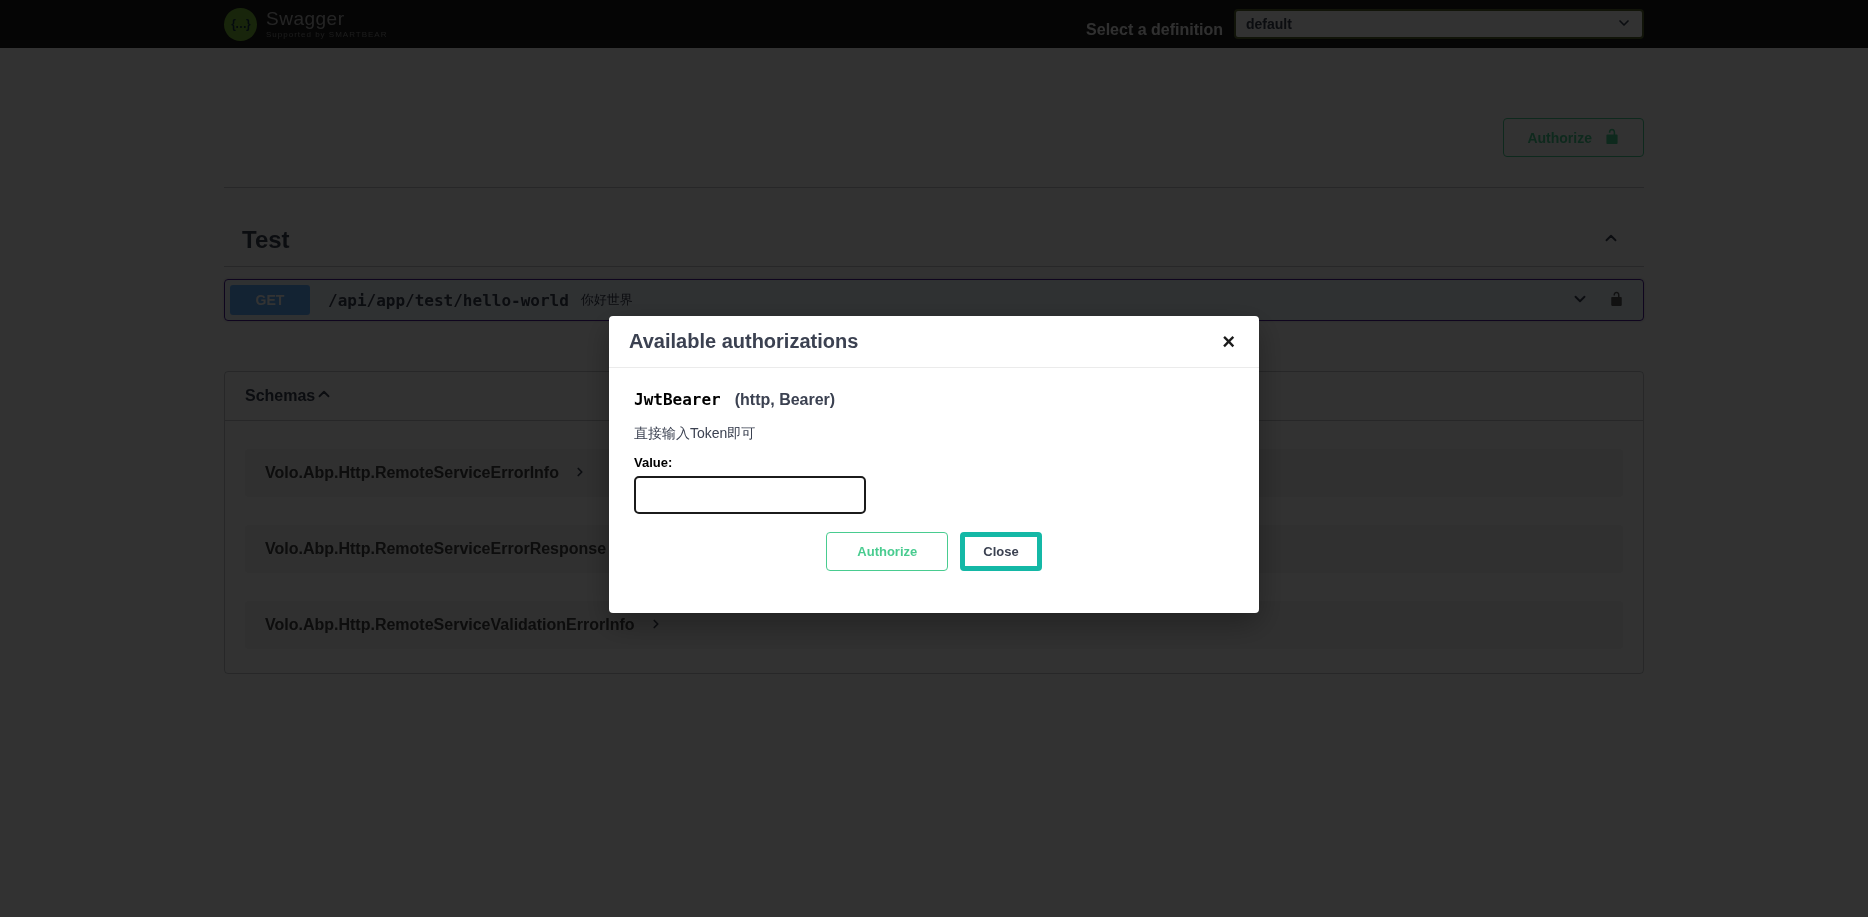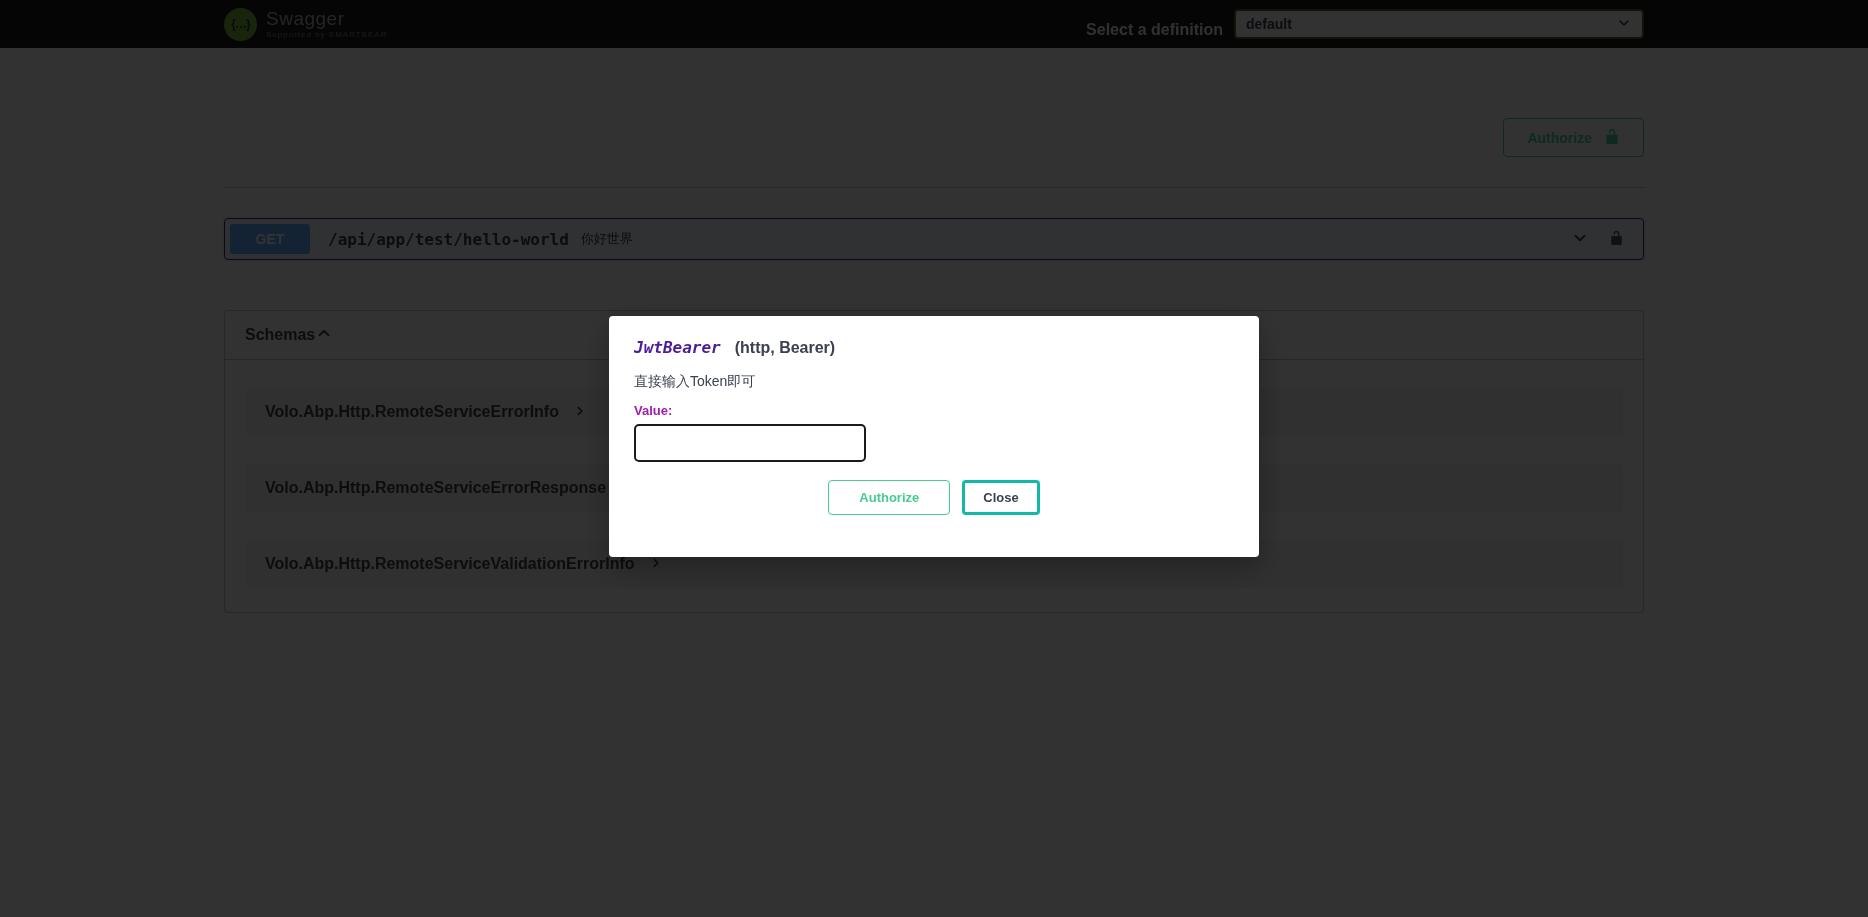--- a/index.html
+++ b/index.html
@@ -132,40 +132,40 @@
   }
   .modal-title { font-size: 20px; font-weight: 700; color: #3b4151; margin: 0; }
   .modal-close {
     background: none; border: none; cursor: pointer;
     font-size: 22px; font-weight: 700; color: #1b1b1b; line-height: 1; padding: 0 4px;
   }
   .modal-body { padding: 22px 25px 42px; }
   .scheme-heading { display: flex; align-items: baseline; gap: 14px; }
   .scheme-name {
     font-family: "DejaVu Sans Mono", "Liberation Mono", monospace;
-    font-weight: 700; font-size: 16px; color: #4c1d95; font-style: italic;
+    font-weight: 700; font-size: 16px; color: #000000;
   }
   .scheme-type { font-weight: 700; font-size: 16px; color: #3b4151; }
   .scheme-desc { margin-top: 16px; font-size: 14px; color: #3b4151; }
-  .value-label { margin-top: 12px; font-size: 13px; font-weight: 700; color: #a21caf; }
+  .value-label { margin-top: 12px; font-size: 13px; font-weight: 700; color: #000000; }
   .token-input {
     display: block; margin-top: 6px;
     width: 232px; height: 38px;
     border: 2px solid #1b1b1b; border-radius: 5px;
     font-size: 14px; padding: 0 10px; outline: none;
     font-family: inherit;
   }
   .modal-btn-row { display: flex; justify-content: center; gap: 12px; margin-top: 18px; }
   .btn-modal-authorize {
     background: #fff; border: 1px solid #49cc90; border-radius: 4px;
     color: #49cc90; font-weight: 700; font-size: 13px;
     padding: 7px 30px; cursor: pointer; font-family: inherit;
   }
   .btn-modal-close {
-    background: #fff; border: 3px solid #14b8a6; border-radius: 4px;
+    background: #fff; border: 5px solid #14b8a6; border-radius: 4px;
     color: #3b4151; font-weight: 700; font-size: 13px;
     padding: 7px 18px; cursor: pointer; font-family: inherit;
   }
 </style>
 </head>
 <body>
 
 <div class="topbar">
   <div class="wrapper">
     <div class="logo">
@@ -197,20 +197,28 @@
       <span>Authorize</span>
       <span>
         <svg class="lock-svg" width="16" height="18" viewBox="0 0 20 20">
           <path d="M15.8 8H14V5.6C14 2.703 12.665 1 10 1 7.334 1 6 2.703 6 5.6V6h2v-.801C8 3.754 8.797 3 10 3c1.203 0 2 .754 2 2.199V8H4.2C3.6 8 3 8.5 3 9.2v9.6c0 .7.6 1.2 1.2 1.2h11.6c.6 0 1.2-.5 1.2-1.2V9.2c0-.7-.6-1.2-1.2-1.2z"></path>
         </svg>
       </span>
     </button>
   </div>
 
   <div class="tag-section">
+    <div class="tag-header">
+      <h3 class="tag-title">Test</h3>
+      <span class="chev">
+        <svg width="18" height="18" viewBox="0 0 24 24" fill="none" stroke="currentColor" stroke-width="2.5" stroke-linecap="round" stroke-linejoin="round">
+            <polyline points="6 15 12 9 18 15"></polyline>
+          </svg>
+      </span>
+    </div>
 
     <div class="opblock">
       <div class="opblock-summary">
         <span class="method-badge">GET</span>
         <span class="op-path">/api/app/test/hello-world</span>
         <span class="op-summary-text">你好世界</span>
         <span class="op-right">
           <button class="op-arrow">
             <span>
               <svg width="18" height="18" viewBox="0 0 24 24" fill="none" stroke="currentColor" stroke-width="2.5" stroke-linecap="round" stroke-linejoin="round">
@@ -270,20 +278,24 @@
           </span>
         </button>
       </div>
     </div>
   </section>
 </div>
 
 <div class="backdrop"></div>
 
 <div class="modal">
+  <div class="modal-header">
+    <h3 class="modal-title">Available authorizations</h3>
+    <button class="modal-close">×</button>
+  </div>
   <div class="modal-body">
     <div class="scheme-heading">
       <span class="scheme-name">JwtBearer</span>
       <span class="scheme-type">(http, Bearer)</span>
     </div>
     <div class="scheme-desc">直接输入Token即可</div>
     <div class="value-label">Value:</div>
     <input class="token-input" type="text" value="" style="">
     <div class="modal-btn-row">
       <button class="btn-modal-authorize">Authorize</button>

